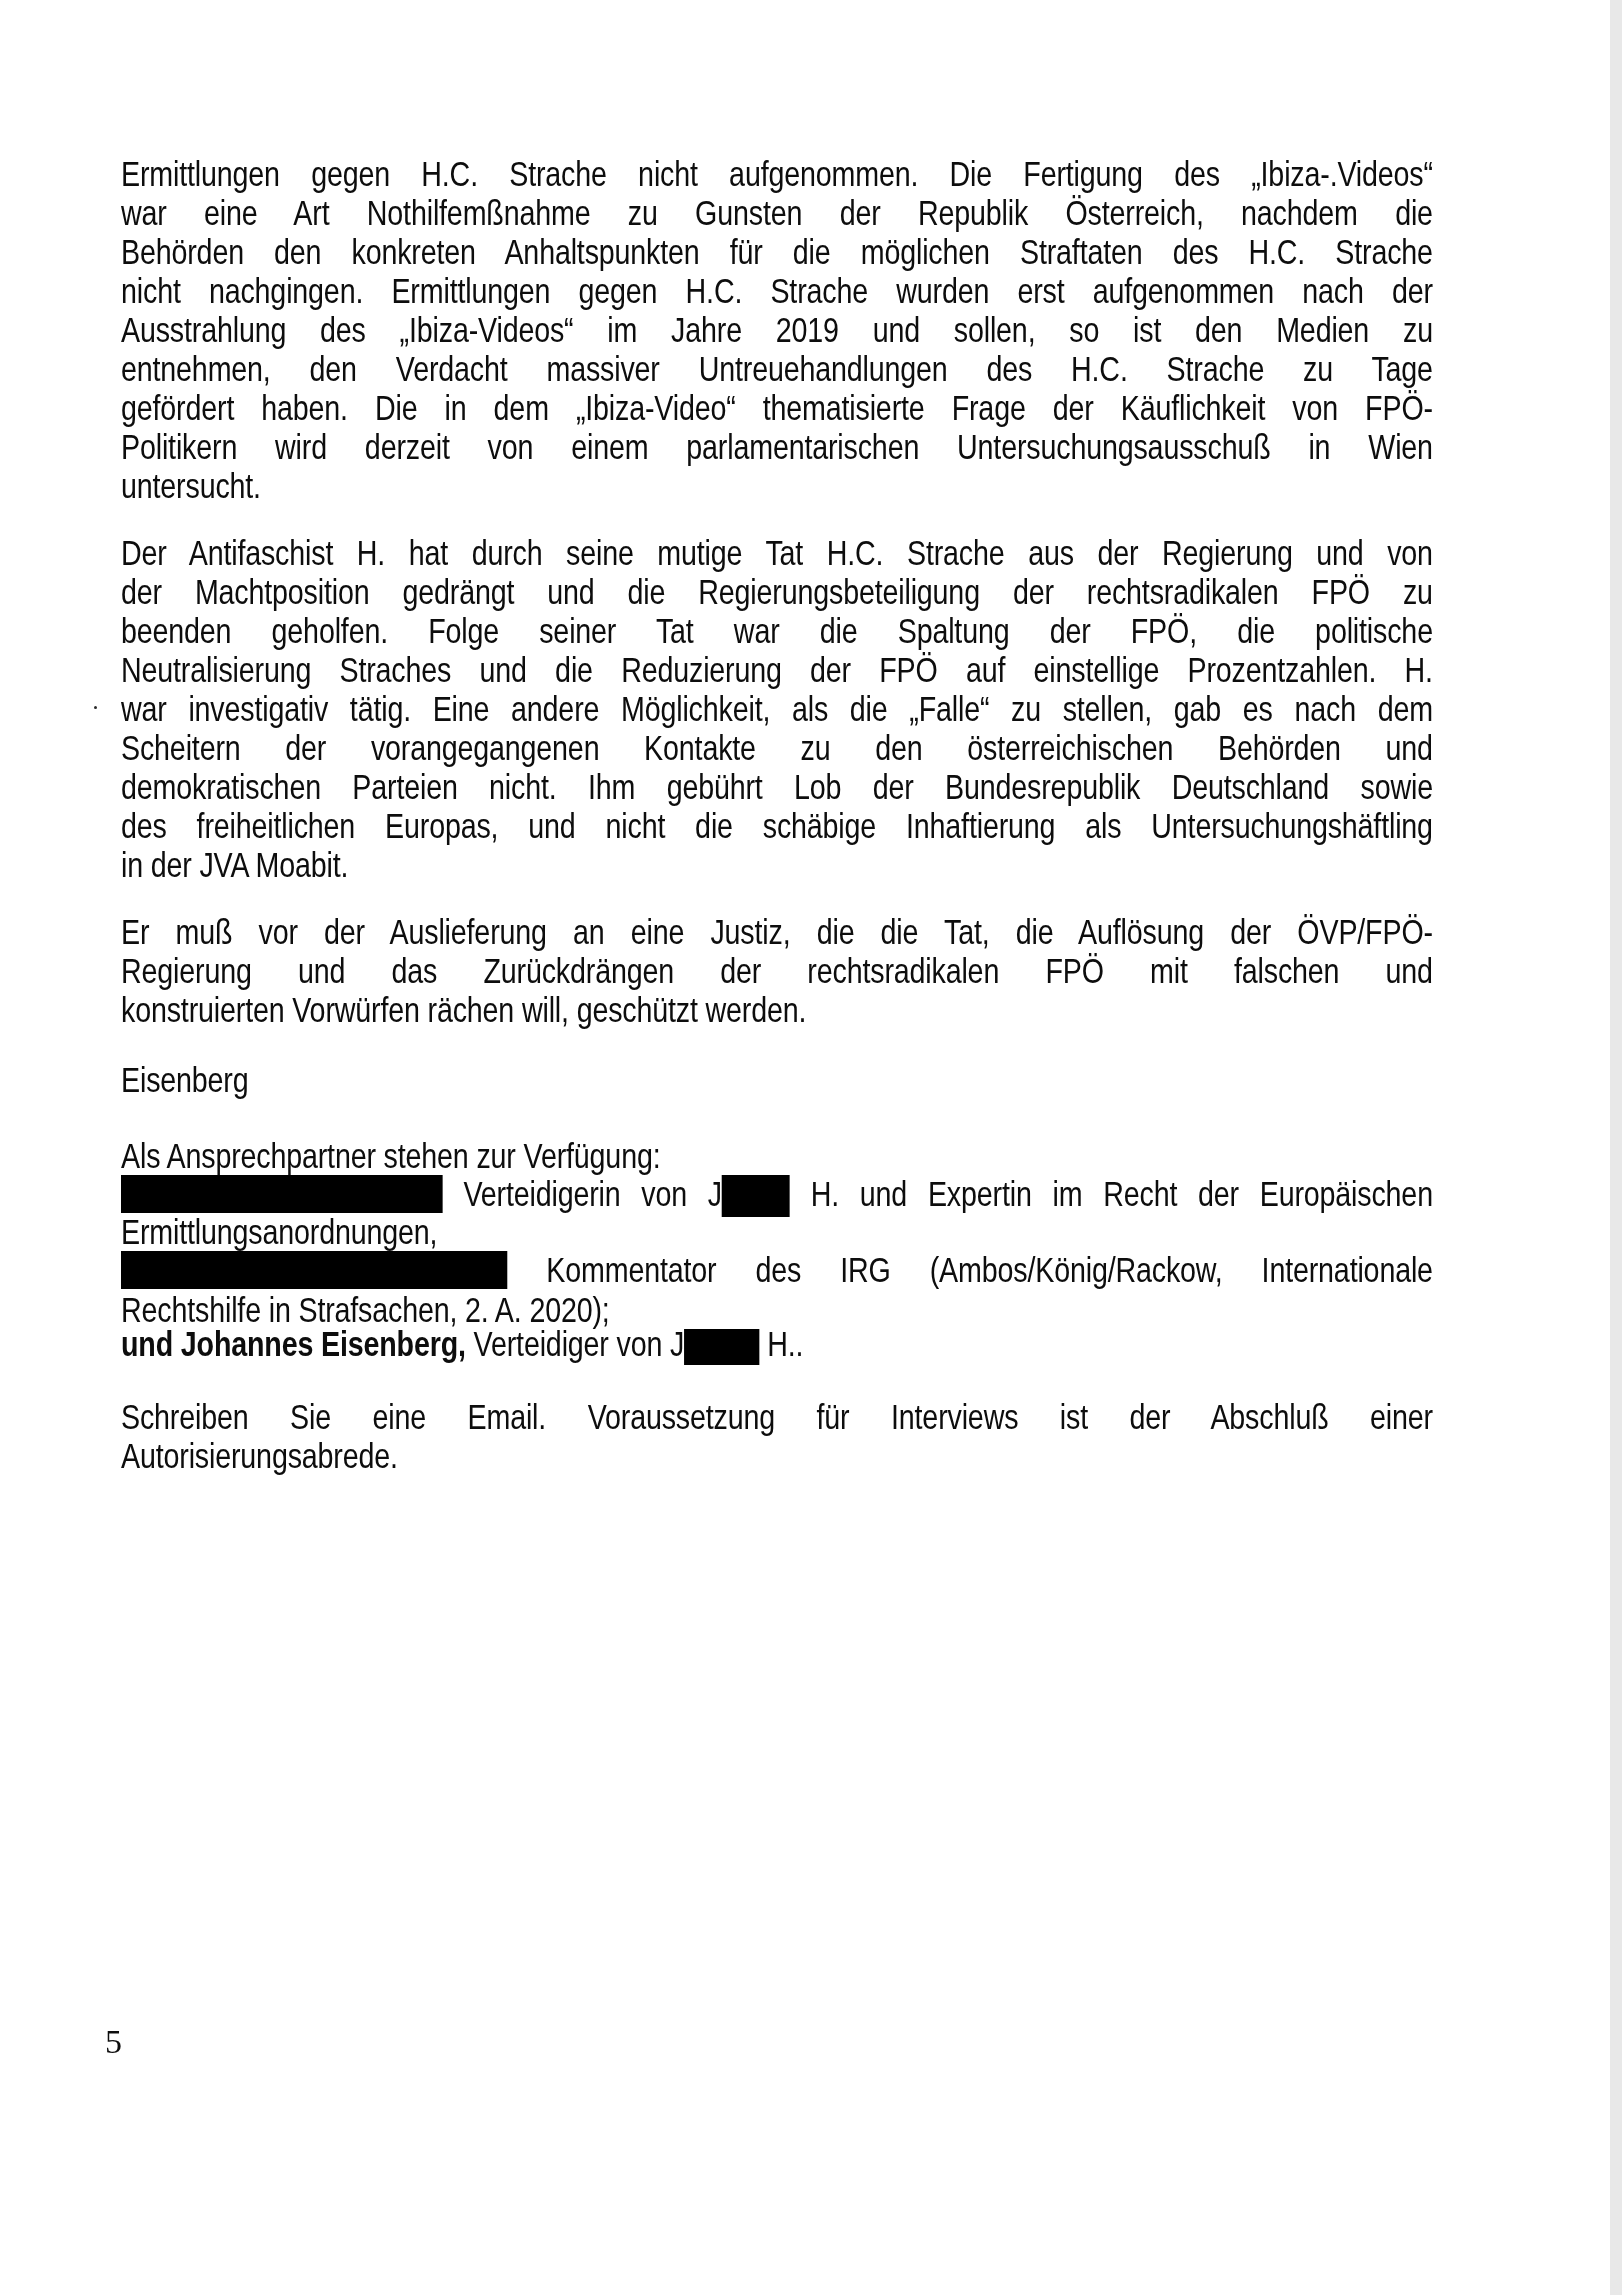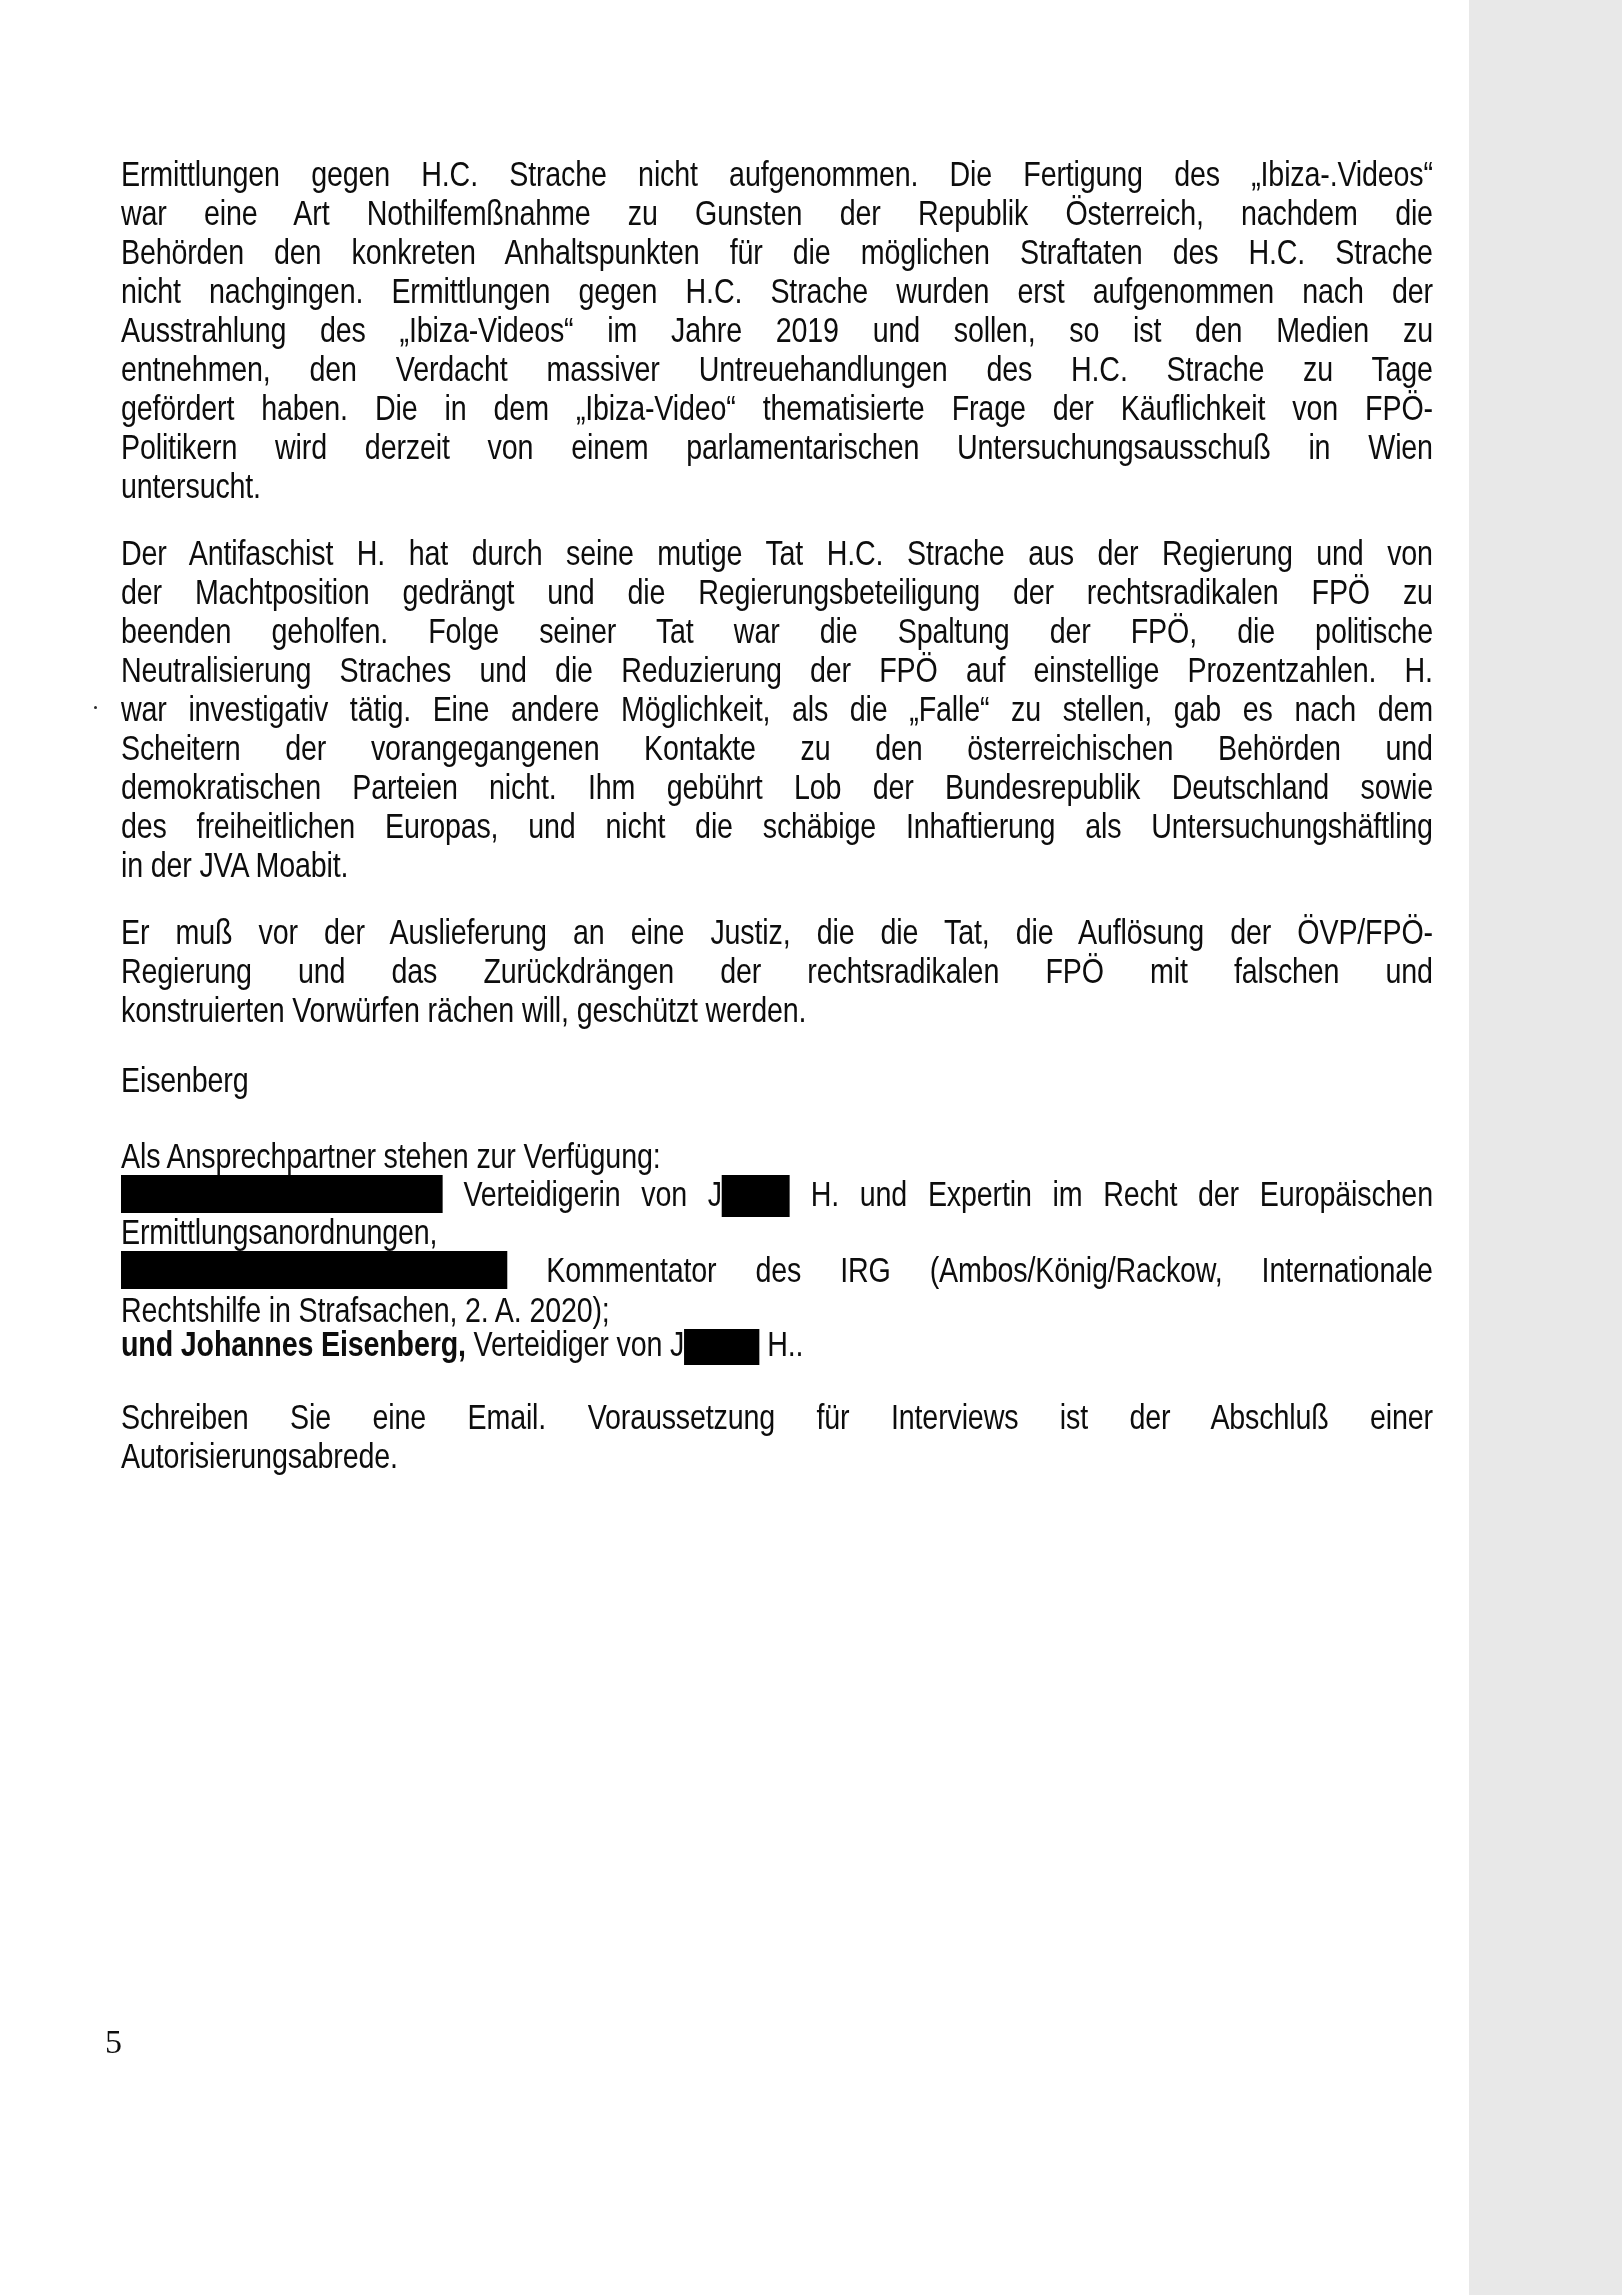--- a/index.html
+++ b/index.html
@@ -1,18 +1,18 @@
 <!DOCTYPE html>
 <html style="font-size:10.5px"><head>
 <meta charset="utf-8">
 <style>
   html,body{margin:0;padding:0;background:#e8e8e8;}
   .page{
     position:relative;
-    width:1469px;height:2295px;
+    width:1610px;height:2295px;
     background:#ffffff;
     overflow:hidden;
     font-family:"Liberation Sans","DejaVu Sans",sans-serif;
     color:#0d0d0d;
   }
   .block{
     position:absolute;
     left:121px;
     width:1603px;
     transform:scaleX(0.8184);

